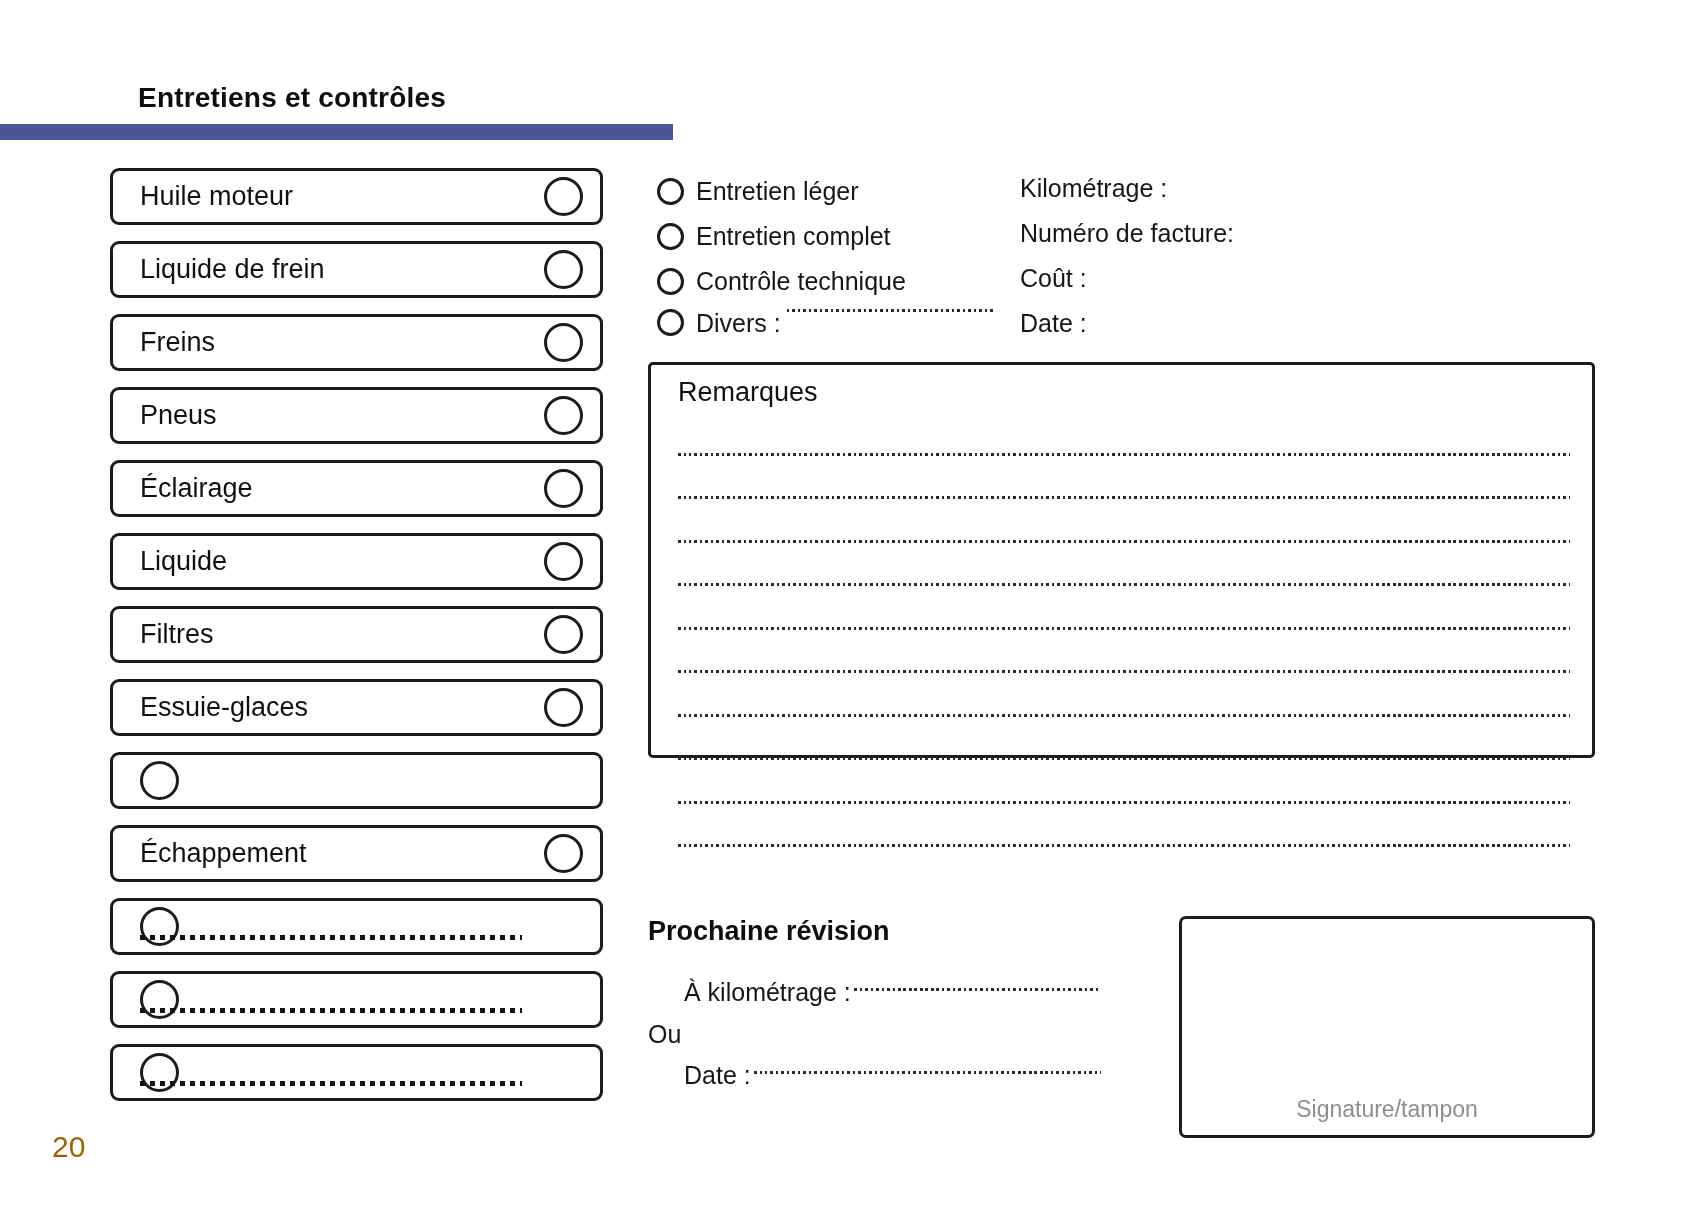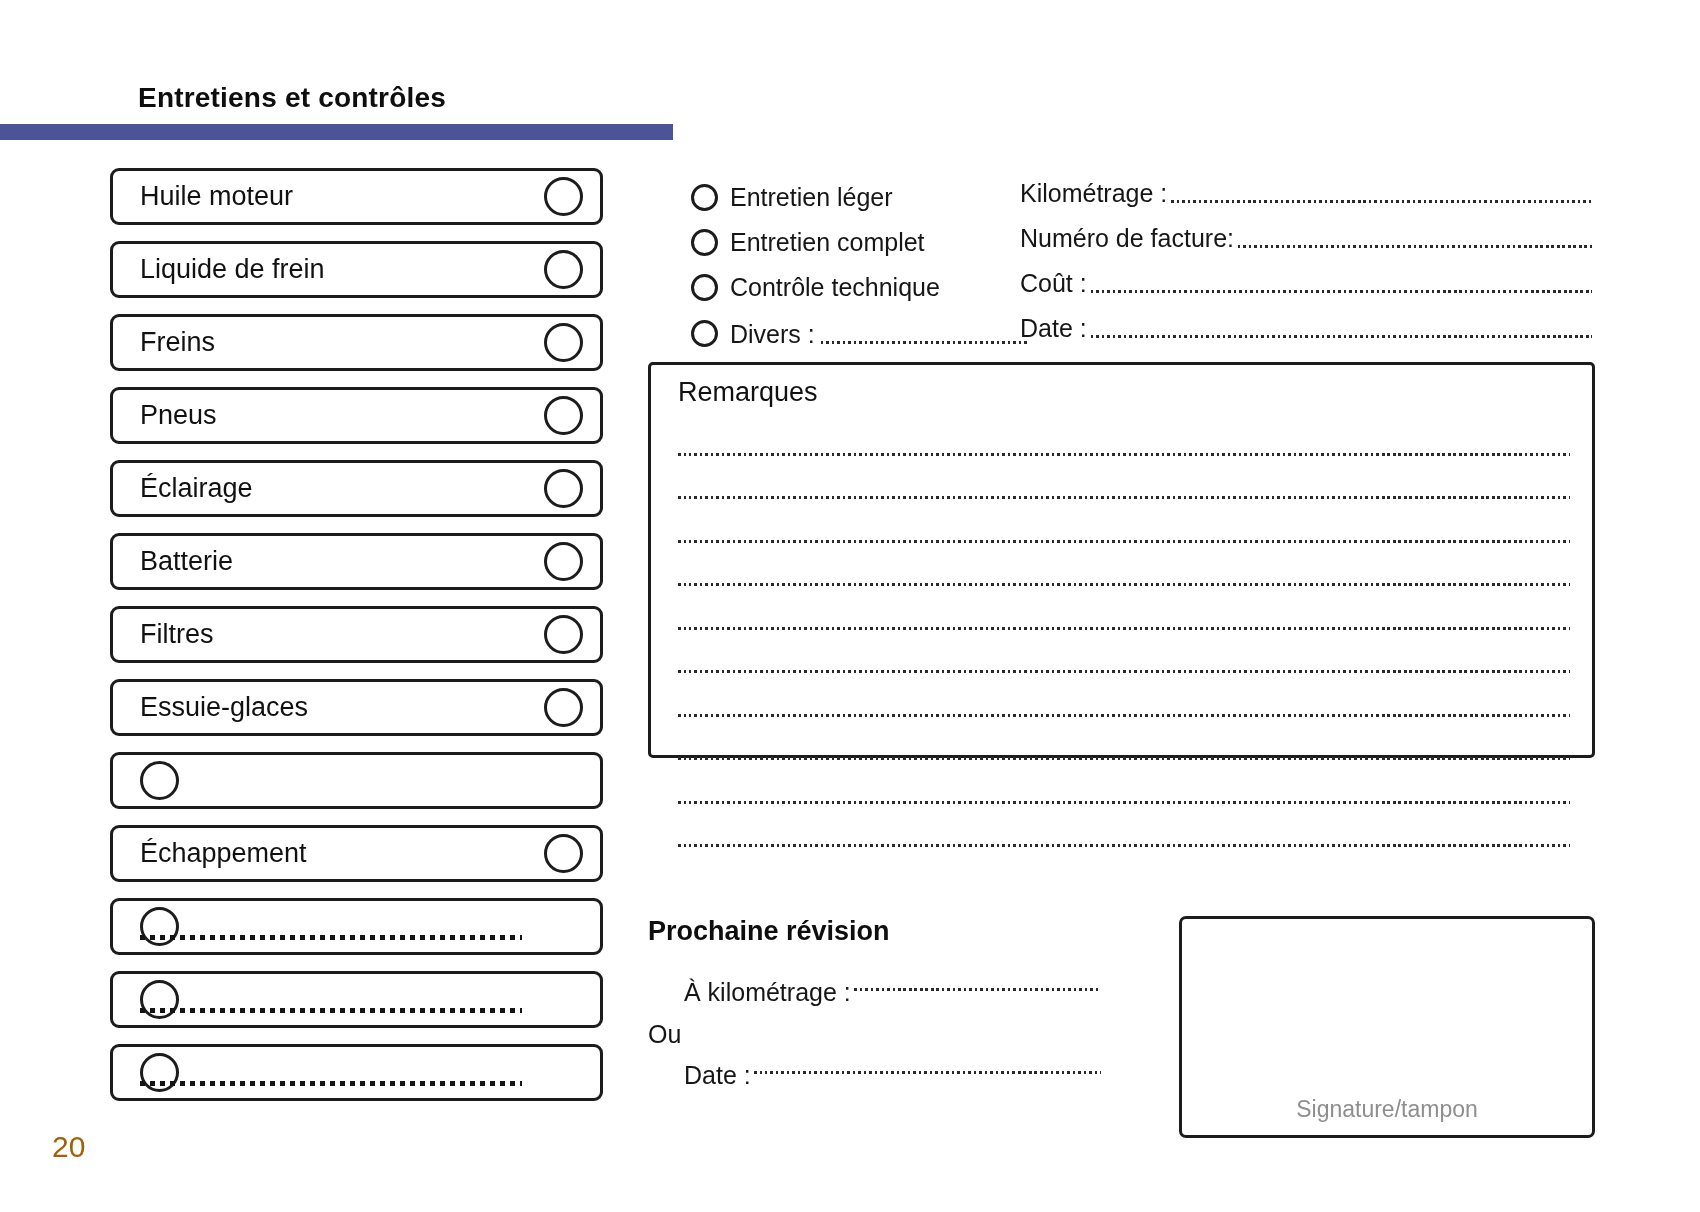--- a/index.html
+++ b/index.html
@@ -31,32 +31,32 @@
     background-image:repeating-linear-gradient(to right,#141414 0,#141414 5px,transparent 5px,transparent 10px);
   }
 
   
   .dotfill{
     height:3px;flex:1 1 auto;min-width:0;margin-bottom:5px;
     background-image:repeating-linear-gradient(to right,#2a2a2a 0,#2a2a2a 2.5px,transparent 2.5px,transparent 5.5px);
   }
 
   
-  .svc-row{left:691px;height:34px;display:flex;align-items:center;margin-top:6px;}
+  .svc-row{left:657px;height:34px;display:flex;align-items:center;}
   .radio-circle{
     width:27px;height:27px;box-sizing:border-box;border:3px solid #1c1c1c;border-radius:50%;
     background:#fff;flex:0 0 auto;margin-right:12px;
   }
   .svc-row .lbl{font-size:25px;white-space:nowrap;}
-  .svc-row.with-fill{align-items:flex-end;}
+  .svc-row.with-fill{align-items:flex-start;}
   .svc-row.with-fill .radio-circle{margin-bottom:2px;}
   .svc-row.with-fill .lbl{margin-right:6px;}
 
   
-  .info-row{left:1020px;width:572px;height:34px;display:flex;align-items:flex-end;}
+  .info-row{left:1020px;width:572px;height:34px;display:flex;align-items:flex-start;flex-direction:column;}
   .info-row .lbl{font-size:25px;white-space:nowrap;margin-right:4px;}
 
   
   .remarks-box{
     left:648px;top:362px;width:947px;height:396px;box-sizing:border-box;
     border:3px solid #1c1c1c;border-radius:5px;background:#fff;
   }
   .remarks-title{position:absolute;left:27px;top:12px;font-size:27px;color:#111;}
   .remark-line{
     position:absolute;left:27px;width:892px;height:3px;
@@ -101,21 +101,21 @@
 </div>
 <div class="abs check-box" style="top:387px">
   <span class="lbl">Pneus</span>
   <span class="check-circle"></span>
 </div>
 <div class="abs check-box" style="top:460px">
   <span class="lbl">Éclairage</span>
   <span class="check-circle"></span>
 </div>
 <div class="abs check-box" style="top:533px">
-  <span class="lbl">Batterie</span>
+  <span class="lbl">Liquide</span>
   <span class="check-circle"></span>
 </div>
 <div class="abs check-box" style="top:606px">
   <span class="lbl">Filtres</span>
   <span class="check-circle"></span>
 </div>
 <div class="abs check-box" style="top:679px">
   <span class="lbl">Essuie-glaces</span>
   <span class="check-circle"></span>
 </div>

